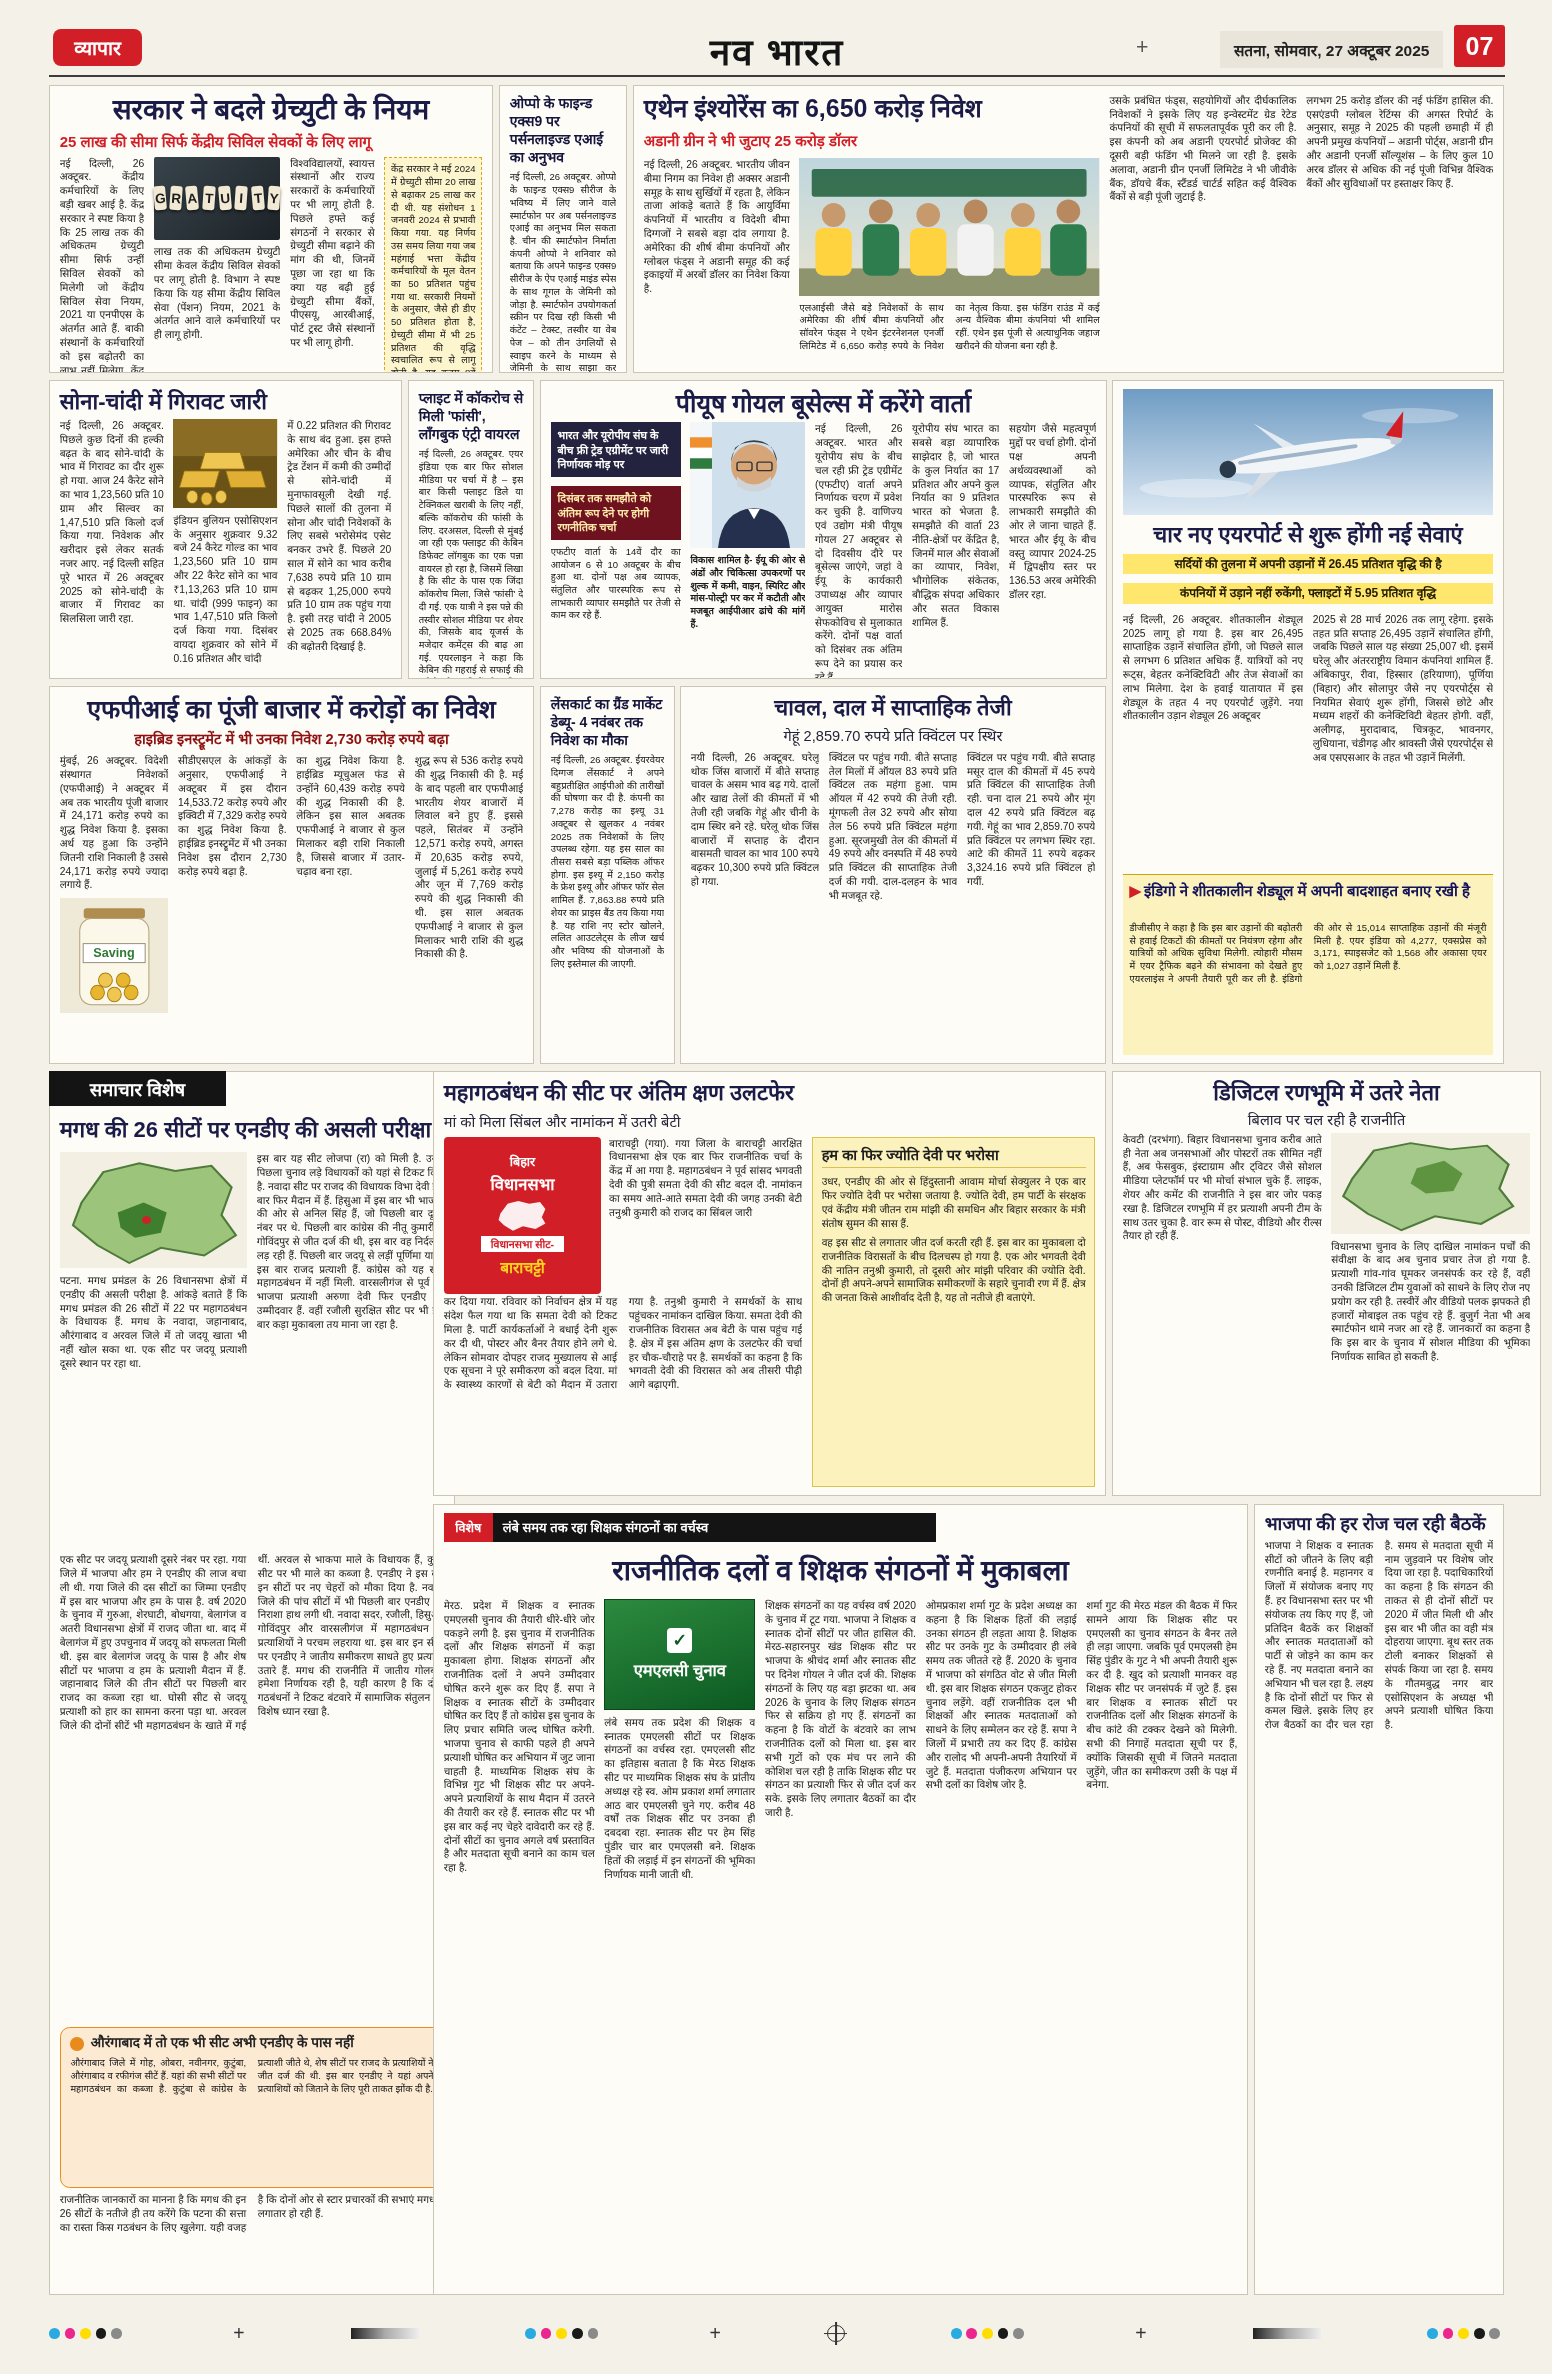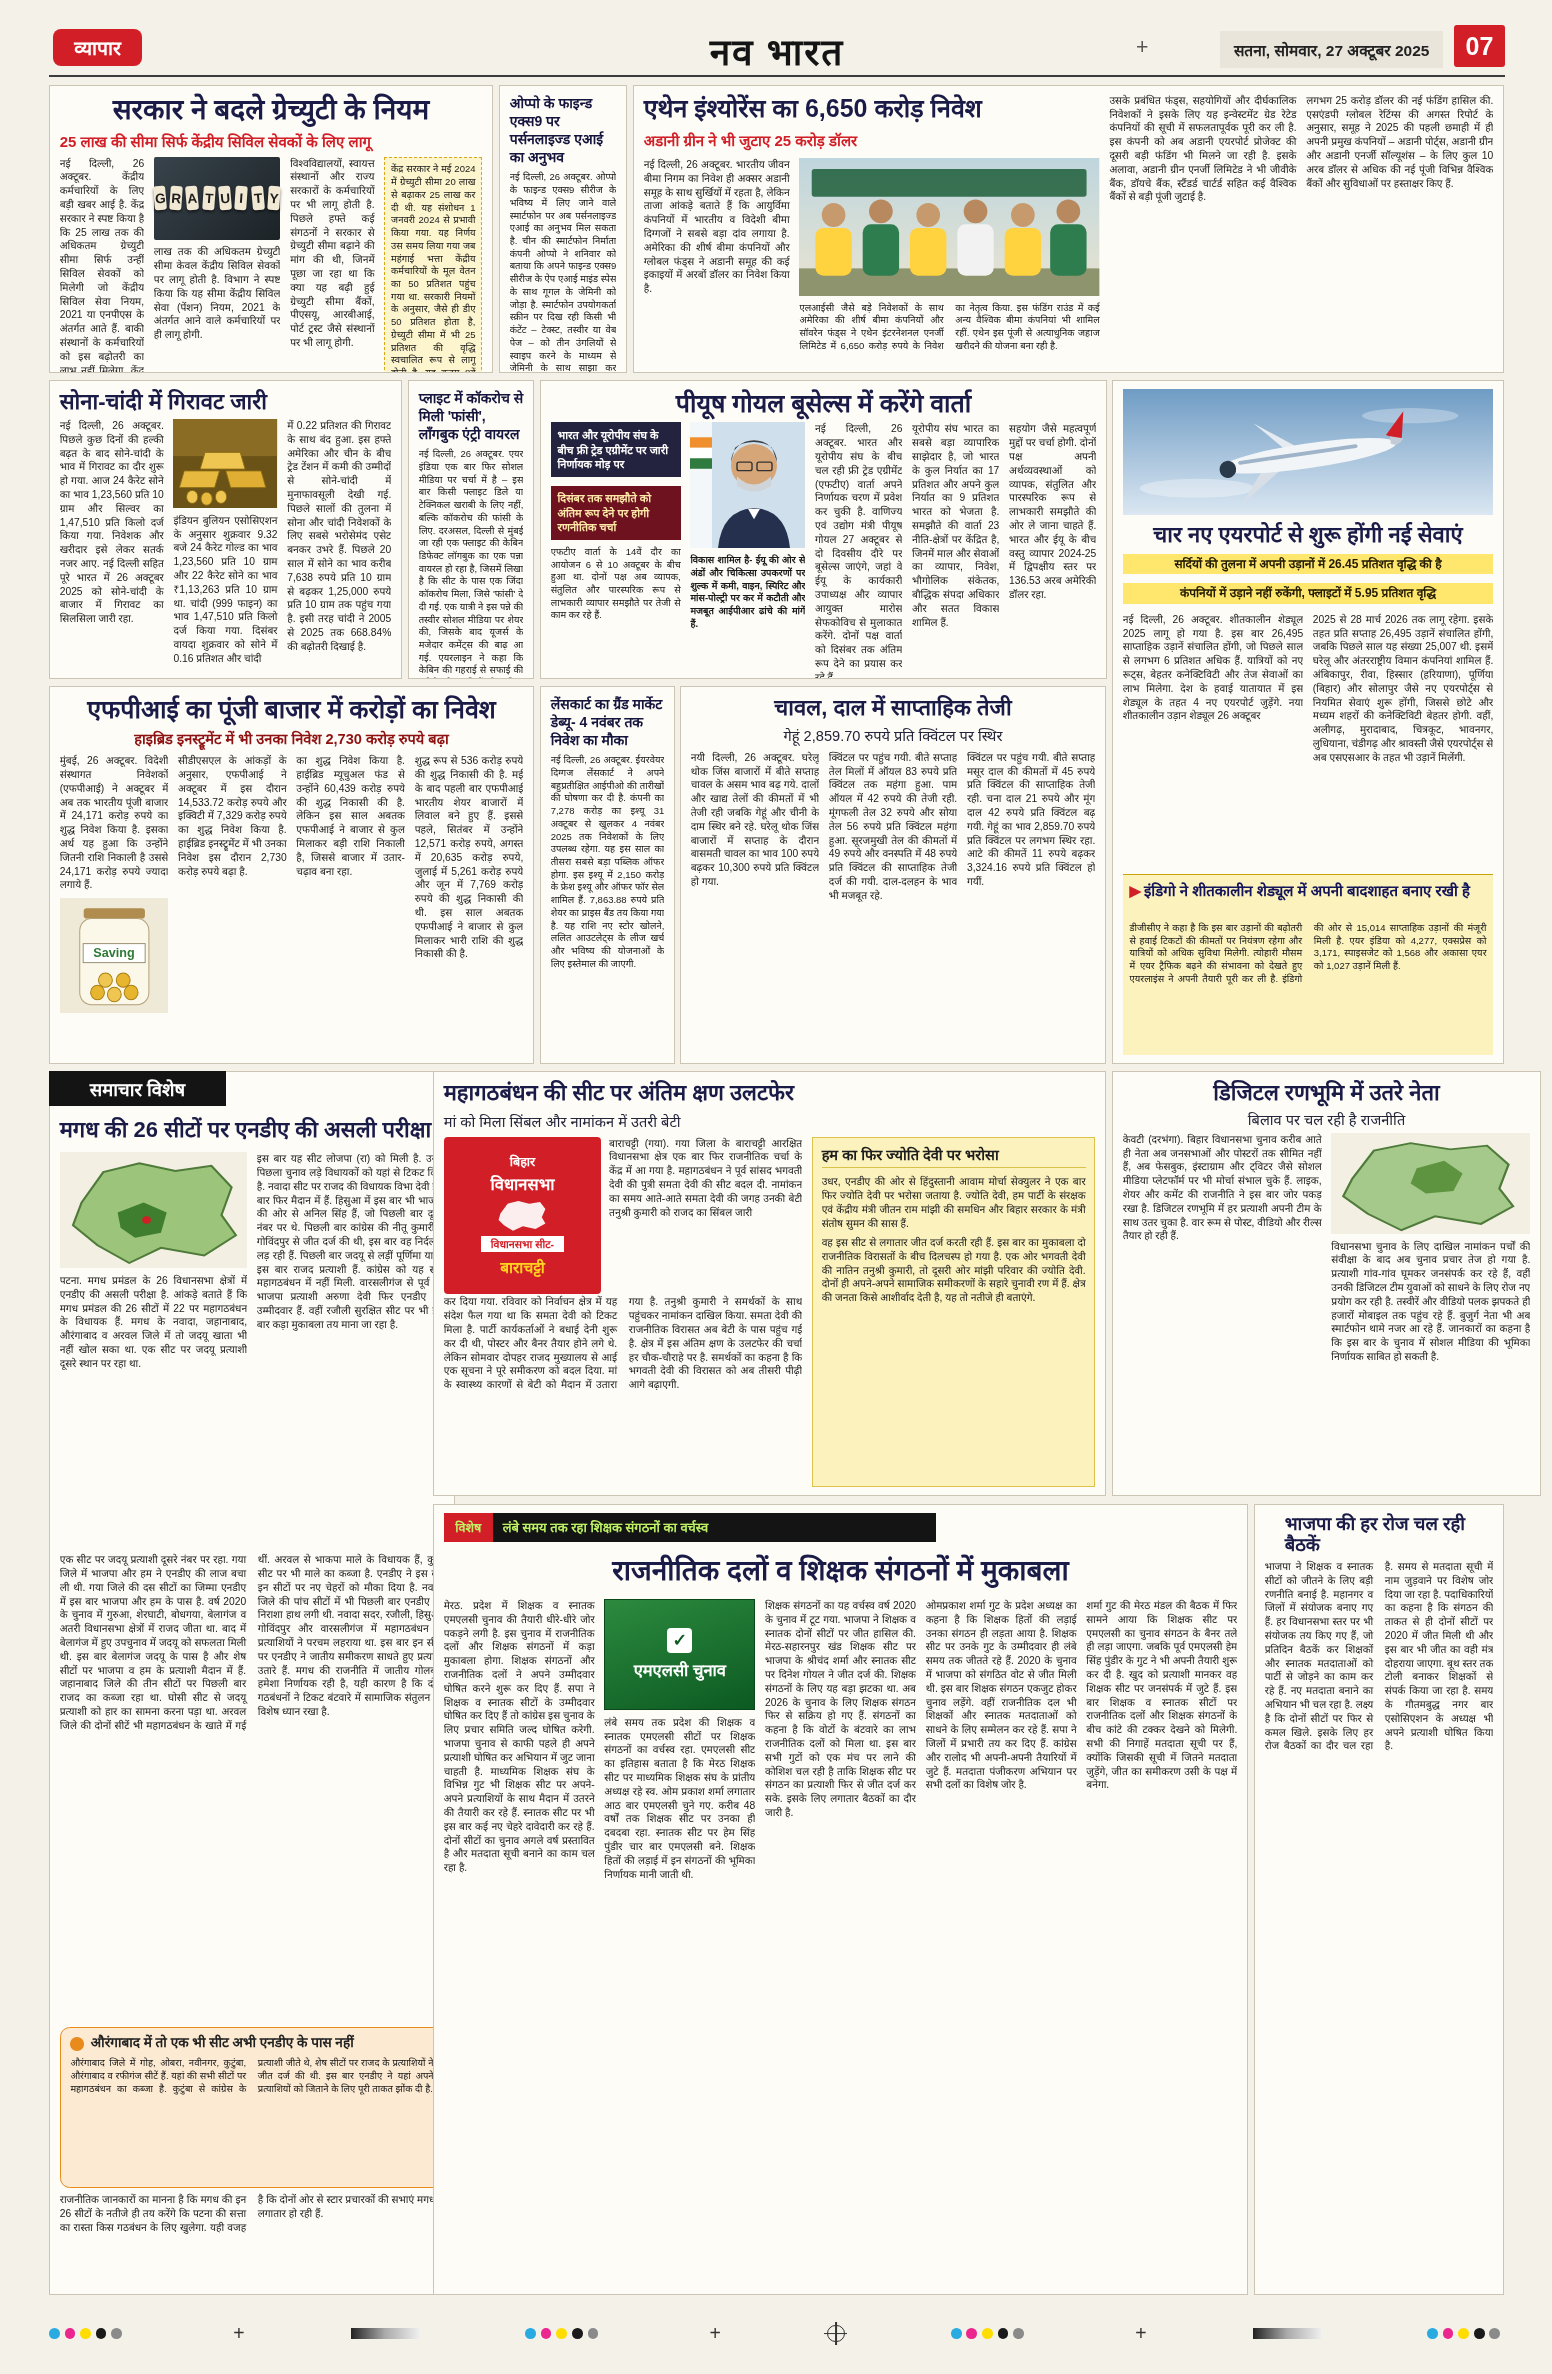--- a/index.html
+++ b/index.html
@@ -4,21 +4,21 @@
 <style>
   html,body{margin:0;padding:0;background:#777;}
   .page{position:relative;width:1553px;height:2375px;margin:0 auto;background:#f4f1e9;
         font-family:"Liberation Sans", sans-serif;color:#181818;overflow:hidden;}
   .a{position:absolute;box-sizing:border-box;}
   .panel{border:1px solid #ccc5b6;background:#fdfcf7;padding:7.8px 9.7px;overflow:hidden;}
   .hl{font-weight:700;color:#1b1b47;line-height:1.15;margin:0 0 4.9px;}
   .hl-xl{font-size:28px;}
   .hl-lg{font-size:25px;}
   .hl-md{font-size:22px;}
-  .hl-sm{font-size:18.4px;margin-left:20px;}
+  .hl-sm{font-size:18.4px;}
   .hl-xs{font-size:14px;line-height:1.3;color:#14143c;}
   .center{text-align:center;}
   .sub-red{color:#d21f27;font-weight:700;font-size:15px;margin:0 0 5.8px;}
   .sub-maroon{color:#8f1212;font-weight:700;font-size:14.6px;margin:0 0 5.8px;}
   .sub-dark{color:#23233a;font-weight:400;font-size:14.6px;margin:0 0 5.8px;}
   .body{font-size:10.3px;line-height:1.34;text-align:justify;margin:0;color:#191919;overflow:hidden;}
   .xs{font-size:9.5px;}
   .row{display:flex;gap:9.7px;min-height:0;}
   .grow{flex:1;min-height:0;}
   .flex1{flex:1;min-width:0;}
@@ -64,21 +64,21 @@
       flex-direction:column;align-items:center;justify-content:center;padding:5.8px;gap:1.9px;border-radius:3.9px;}
   .bg-l1{font-size:12.6px;font-weight:700;}
   .bg-l2{font-size:16.5px;font-weight:700;}
   .bg-band{background:#fff;color:#d21f27;font-weight:700;font-size:10.7px;padding:1px 9.7px;margin-top:2.9px;}
   .bg-seat{color:#ffd21e;font-weight:700;font-size:15.5px;margin-top:1.9px;}
   .mlc-box{height:109px;background:linear-gradient(160deg,#2c8a3e,#0c5a22);color:#fff;display:flex;
       flex-direction:column;align-items:center;justify-content:center;gap:5.8px;font-weight:700;
       font-size:16.5px;border:1.9px solid #0a481c;flex:none;text-align:center;}
   .mlc-check{width:25px;height:25px;background:#fff;color:#0c5a22;border-radius:3.9px;display:flex;
       align-items:center;justify-content:center;font-size:17.5px;}
-  .banner{display:flex;align-items:center;background:#141414;color:#bef264;height:29px;width:62%;
+  .banner{display:flex;align-items:center;background:#141414;color:#ffffff;height:29px;width:62%;
       margin-bottom:5.8px;overflow:hidden;}
   .banner-tag{background:#d21f27;padding:5.8px 11.6px;font-weight:700;font-size:12.6px;flex:none;}
   .banner-text{padding:0 9.7px;font-size:13px;font-weight:700;white-space:nowrap;}
   .special-label{background:#141414;color:#fff;font-weight:700;font-size:18.4px;display:flex;
       align-items:center;justify-content:center;z-index:3;}
   .saving-img{position:relative;height:115px;flex:none;}
   .saving-label{position:absolute;left:50%;top:48%;transform:translate(-50%,-50%);background:#fff;
       border:1px solid #9a8f74;color:#2e7a35;font-weight:700;font-size:12.6px;padding:1.9px 9.7px;}
   .caption-bold{font-weight:700;}
   

